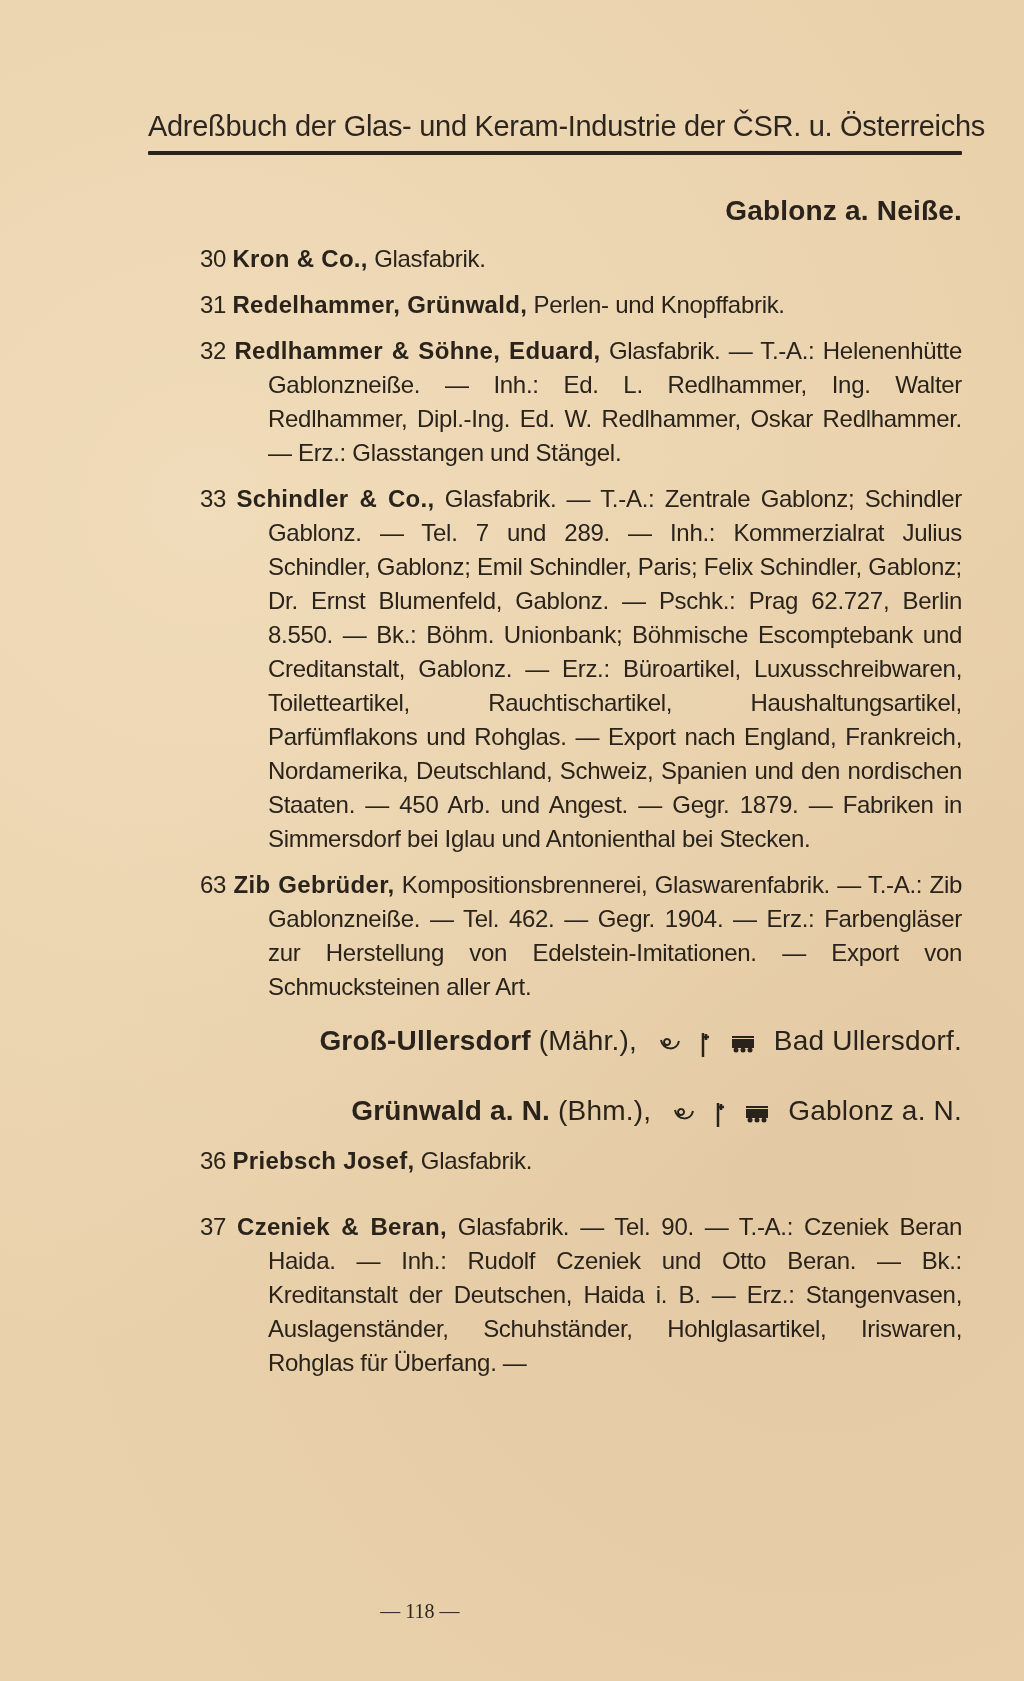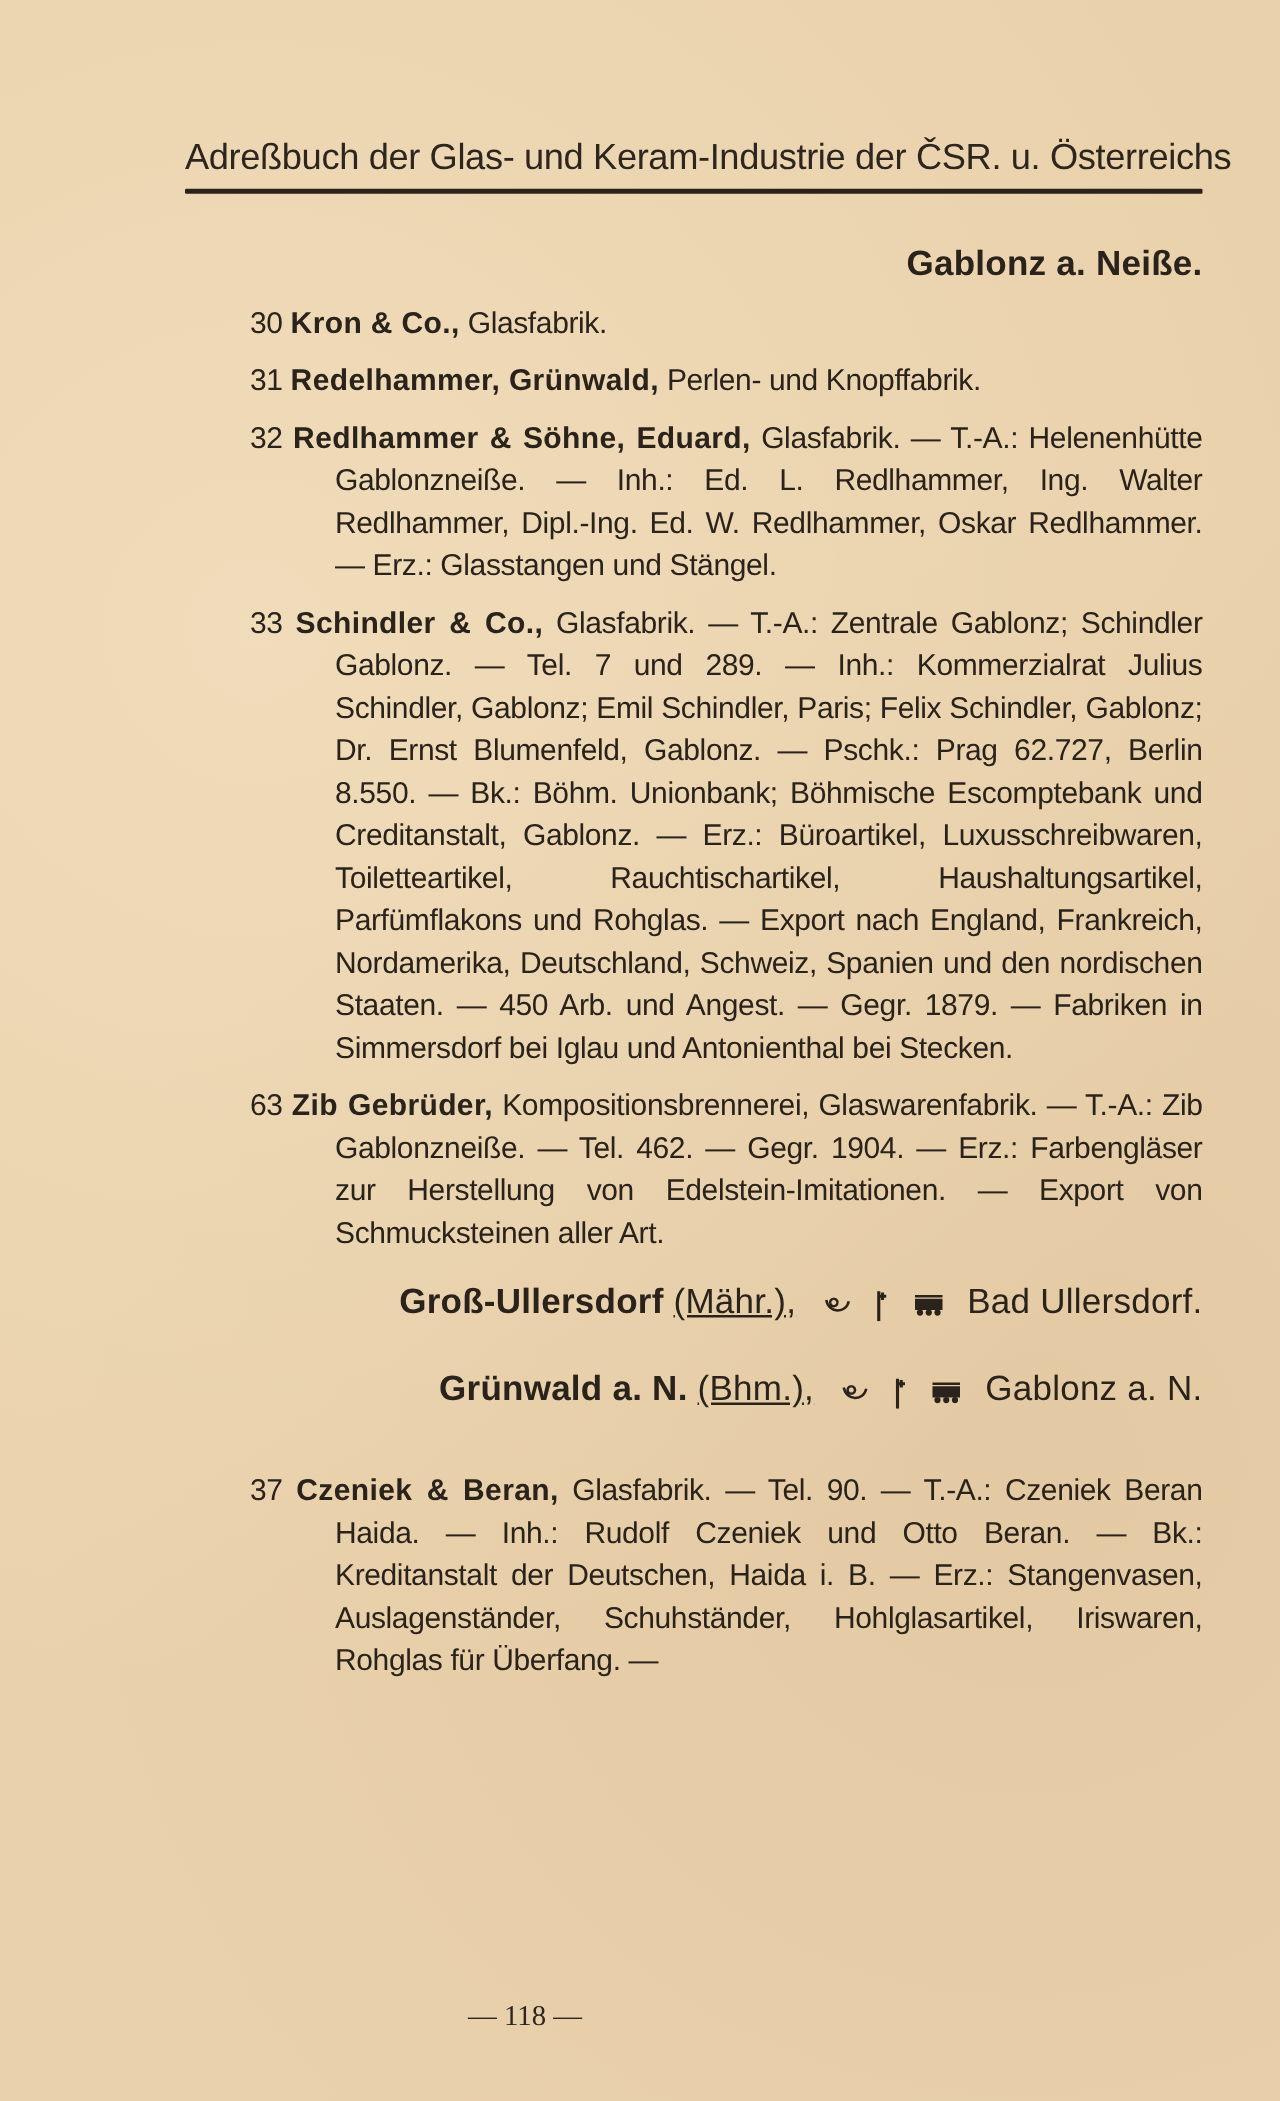--- a/index.html
+++ b/index.html
@@ -25,41 +25,41 @@
   .rule {
     position: absolute; top: 151px; left: 0; width: 814px; height: 4px;
     background: #2a231c; border-radius: 1px;
   }
   .content { position: absolute; top: 192px; left: 0; width: 814px; }
   .place {
     font-family: "Liberation Sans", "DejaVu Sans", sans-serif;
     font-weight: bold; font-size: 28px; line-height: 38px;
     letter-spacing: 0.2px; white-space: nowrap; text-align: right;
   }
-  .place .qual { font-family: "Liberation Sans", sans-serif; font-weight: normal; text-decoration: underline; }
+  .place .qual { font-family: "Liberation Sans", sans-serif; font-weight: normal; }
   .place .icons { font-weight: normal; margin-left: 8px; font-size: 22px; }
   .place .station { font-weight: normal; margin-left: 6px; }
   .entry {
     position: relative;
     font-size: 24px; line-height: 34px;
     padding-left: 120px; text-indent: -68px;
     margin-left: 0;
     text-align: justify;
     font-family: "Liberation Sans", "DejaVu Sans", sans-serif;
     letter-spacing: -0.3px;
   }
   .entry .num { font-weight: normal; }
   .entry .firm { font-weight: bold; letter-spacing: 0.3px; }
   .gap-s { height: 12px; }
   .gap-m { height: 18px; }
   .gap-l { height: 20px; }
   .sym { display: inline-block; vertical-align: middle; margin: 0 6px; }
   .folio {
     position: absolute; top: 1600px; left: 0; width: 840px; text-align: center;
-    font-family: "Liberation Serif", serif; font-size: 23px; color: #2d261f;
+    font-family: "Liberation Serif", serif; font-size: 20px; color: #2d261f;
   }
 </style>
 </head>
 <body>
 
 <div class="page">
   <div class="running-head">Adreßbuch der Glas- und Keram-Industrie der ČSR. u. Österreichs</div>
   <div class="rule"></div>
 
   <div class="content">
@@ -133,20 +133,24 @@
             <rect x="2" y="4" width="22" height="9" fill="#2a231c"></rect>
             <rect x="2" y="1" width="22" height="2" fill="#2a231c"></rect>
             <circle cx="6" cy="15" r="2.5" fill="#2a231c"></circle>
             <circle cx="13" cy="15" r="2.5" fill="#2a231c"></circle>
             <circle cx="20" cy="15" r="2.5" fill="#2a231c"></circle>
           </svg>
       </span>
       <span class="station">Gablonz a. N.</span>
     </div>
     <div class="gap-s"></div>
+    <div class="entry">
+      <span class="num">36</span>
+      <span class="firm">Priebsch Josef,</span><span> Glasfabrik.</span>
+    </div>
 
     <div class="gap-l"></div>
 
     <div class="gap-s"></div>
     <div class="entry">
       <span class="num">37</span>
       <span class="firm">Czeniek &amp; Beran,</span><span> Glasfabrik. — Tel. 90. — T.-A.: Czeniek Beran Haida. — Inh.: Rudolf Czeniek und Otto Beran. — Bk.: Kreditanstalt der Deutschen, Haida i. B. — Erz.: Stangenvasen, Auslagenständer, Schuhständer, Hohlglasartikel, Iriswaren, Rohglas für Überfang. —</span>
     </div>
   </div>
 </div>

